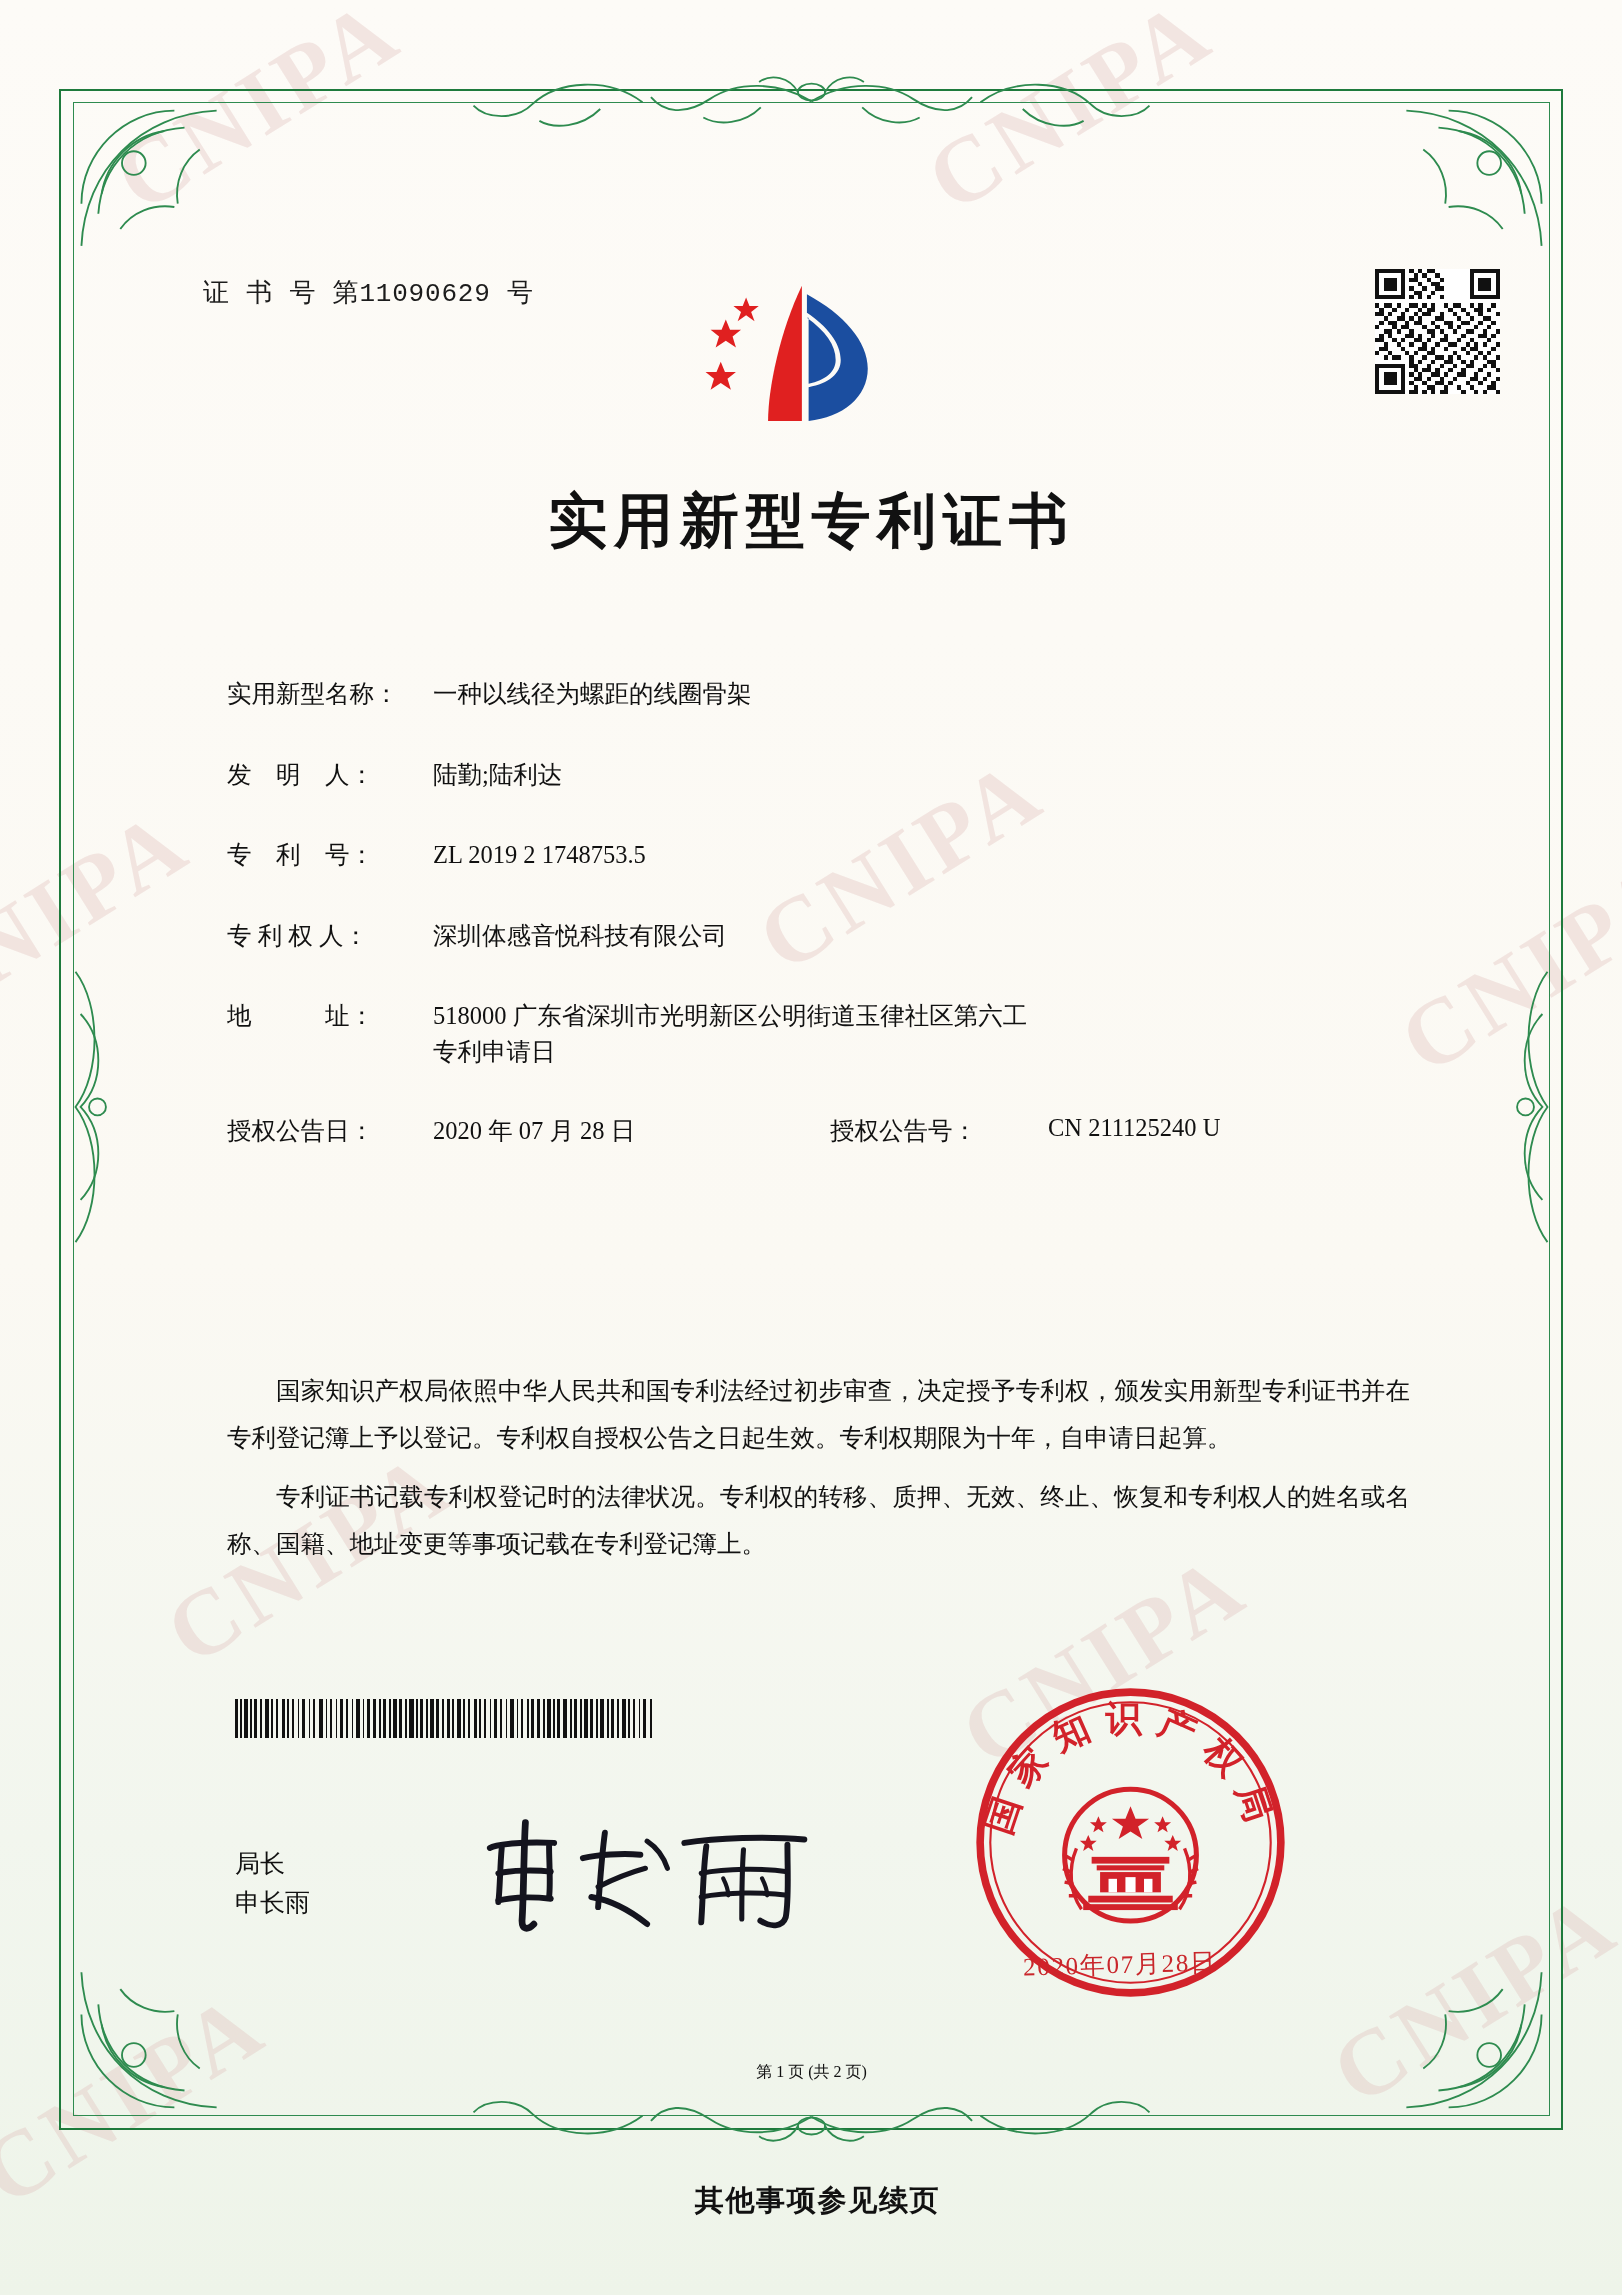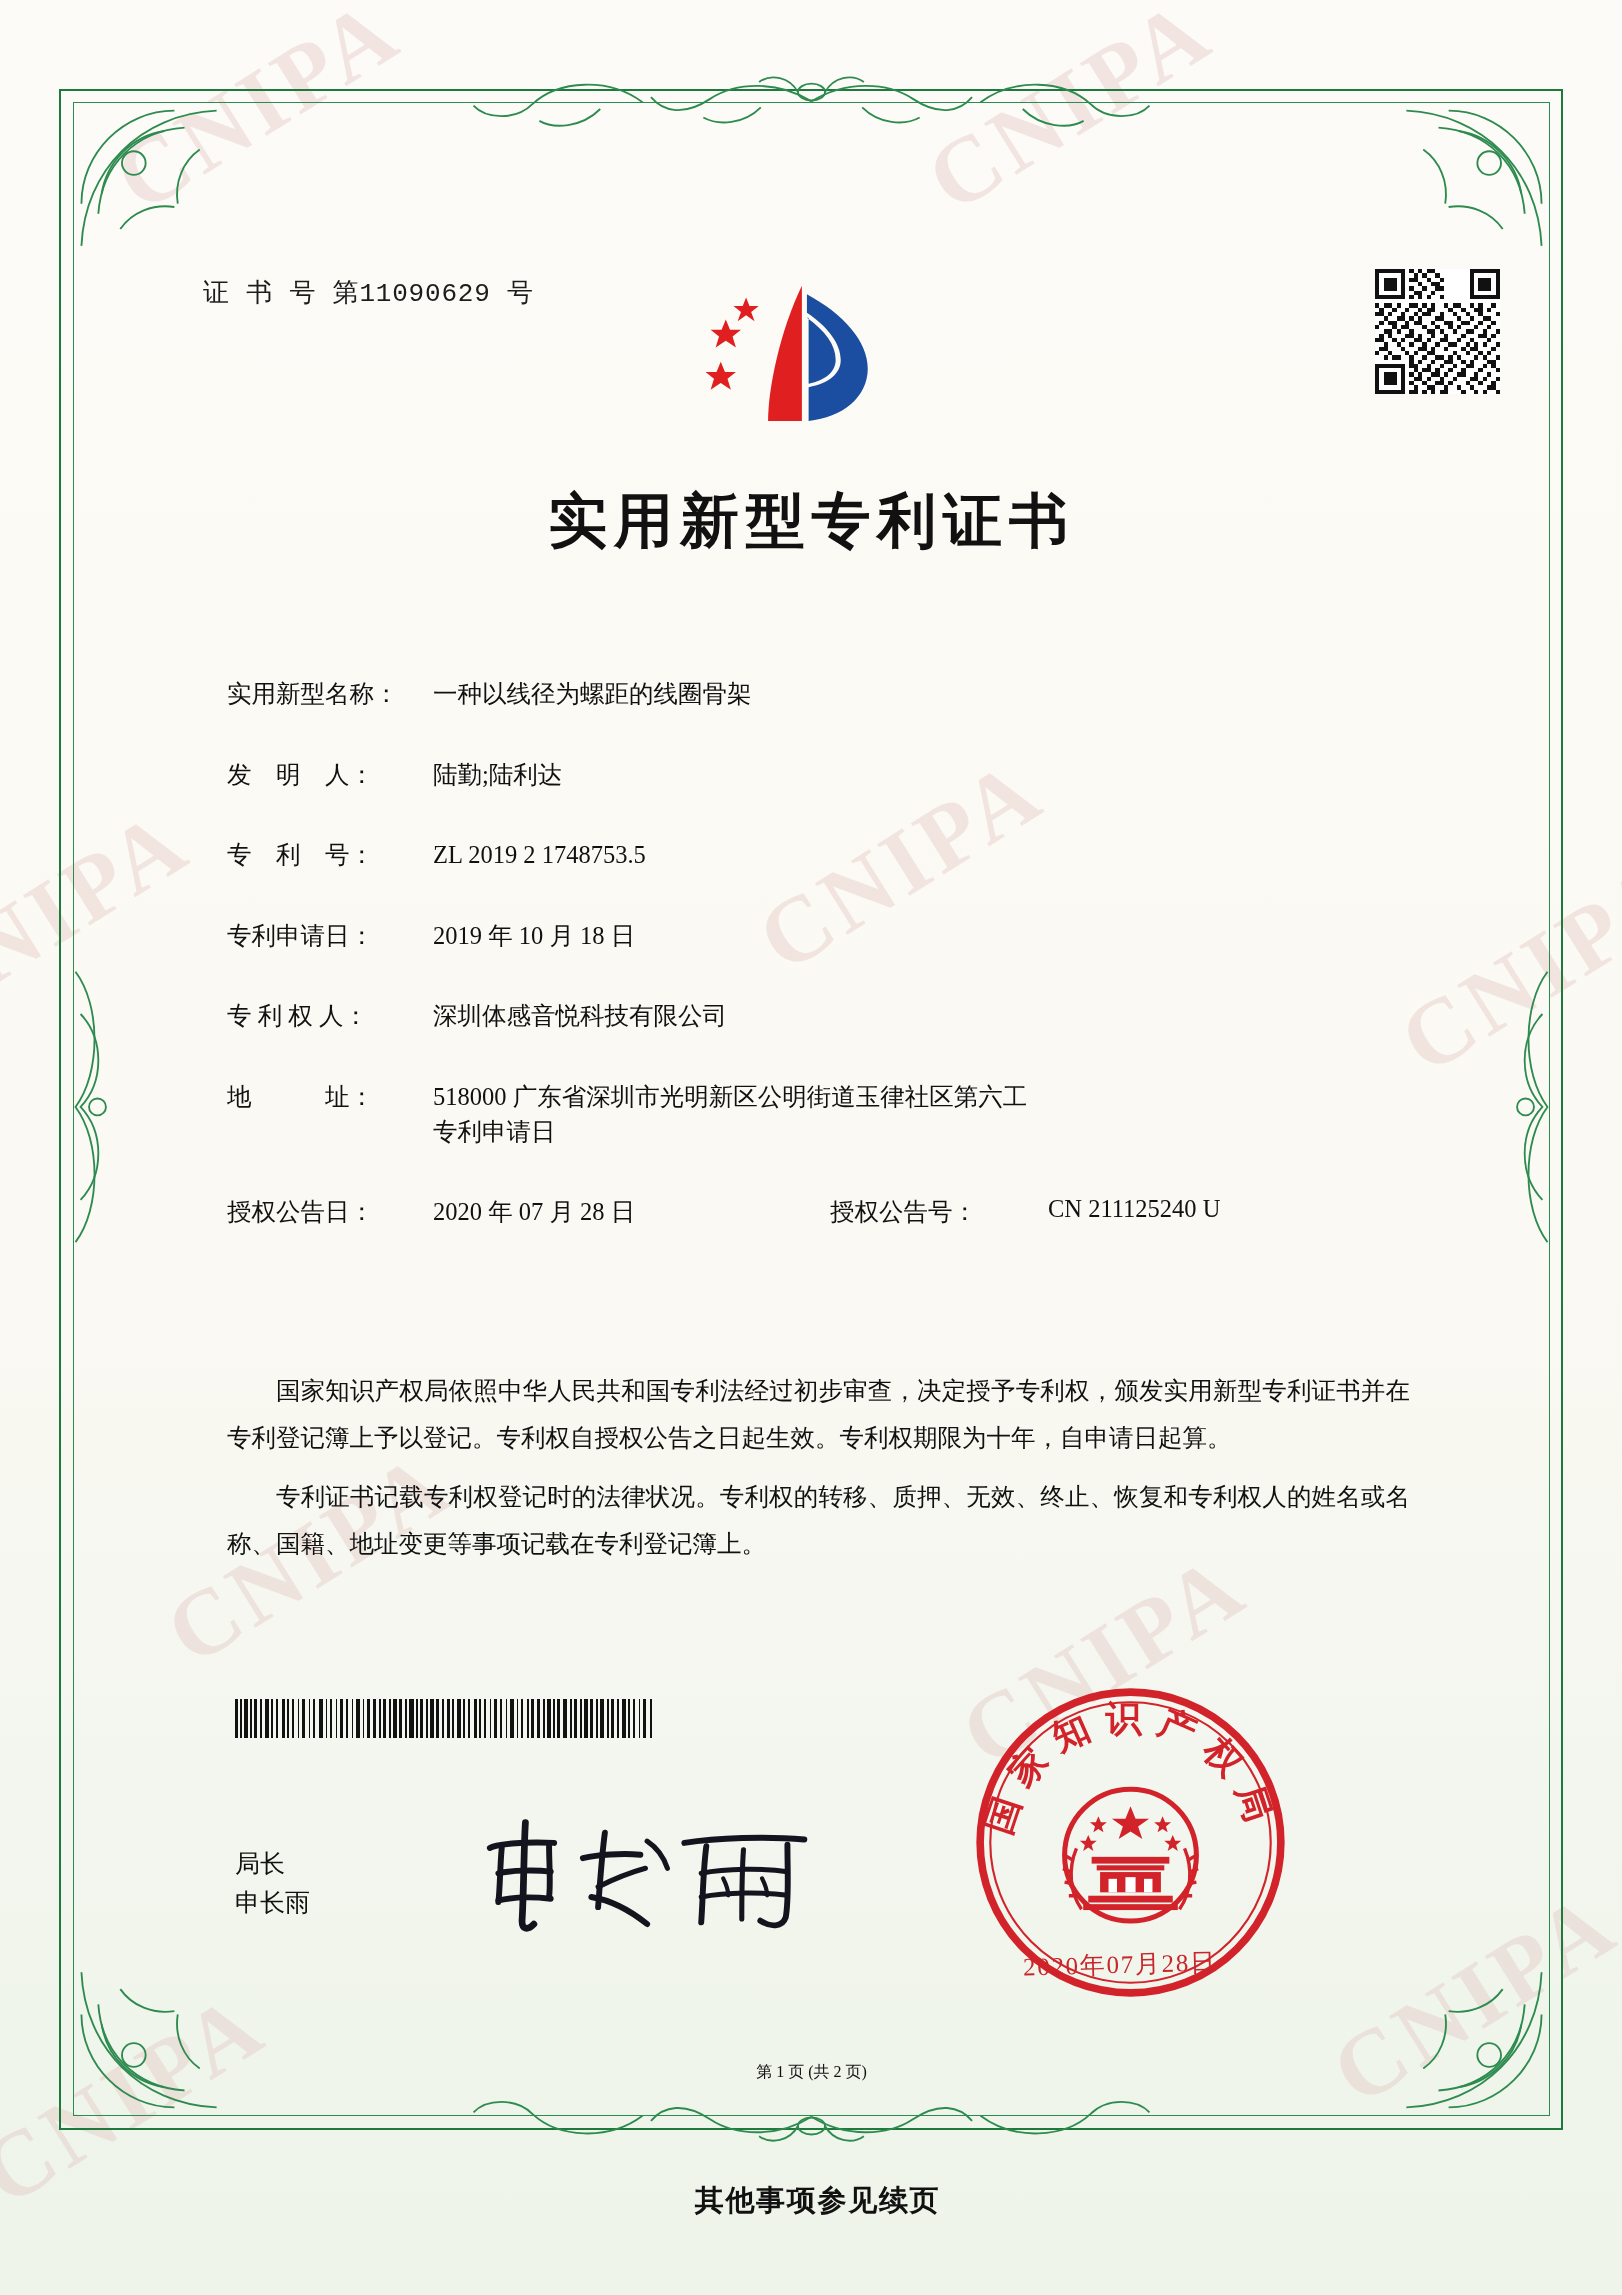--- a/index.html
+++ b/index.html
@@ -577,24 +577,20 @@
     </div>
     <div class="row">
       <div class="lbl">发　明　人：</div>
       <div class="val">陆勤;陆利达</div>
     </div>
     <div class="row">
       <div class="lbl">专　利　号：</div>
       <div class="val">ZL 2019 2 1748753.5</div>
     </div>
     <div class="row">
-      <div class="lbl">专利申请日：</div>
-      <div class="val">2019 年 10 月 18 日</div>
-    </div>
-    <div class="row">
       <div class="lbl">专 利 权 人：</div>
       <div class="val">深圳体感音悦科技有限公司</div>
     </div>
     <div class="row">
       <div class="lbl">地　　　址：</div>
       <div class="val">
         <span>518000 广东省深圳市光明新区公明街道玉律社区第六工</span>
         <span class="indent2">专利申请日</span>
       </div>
     </div>

